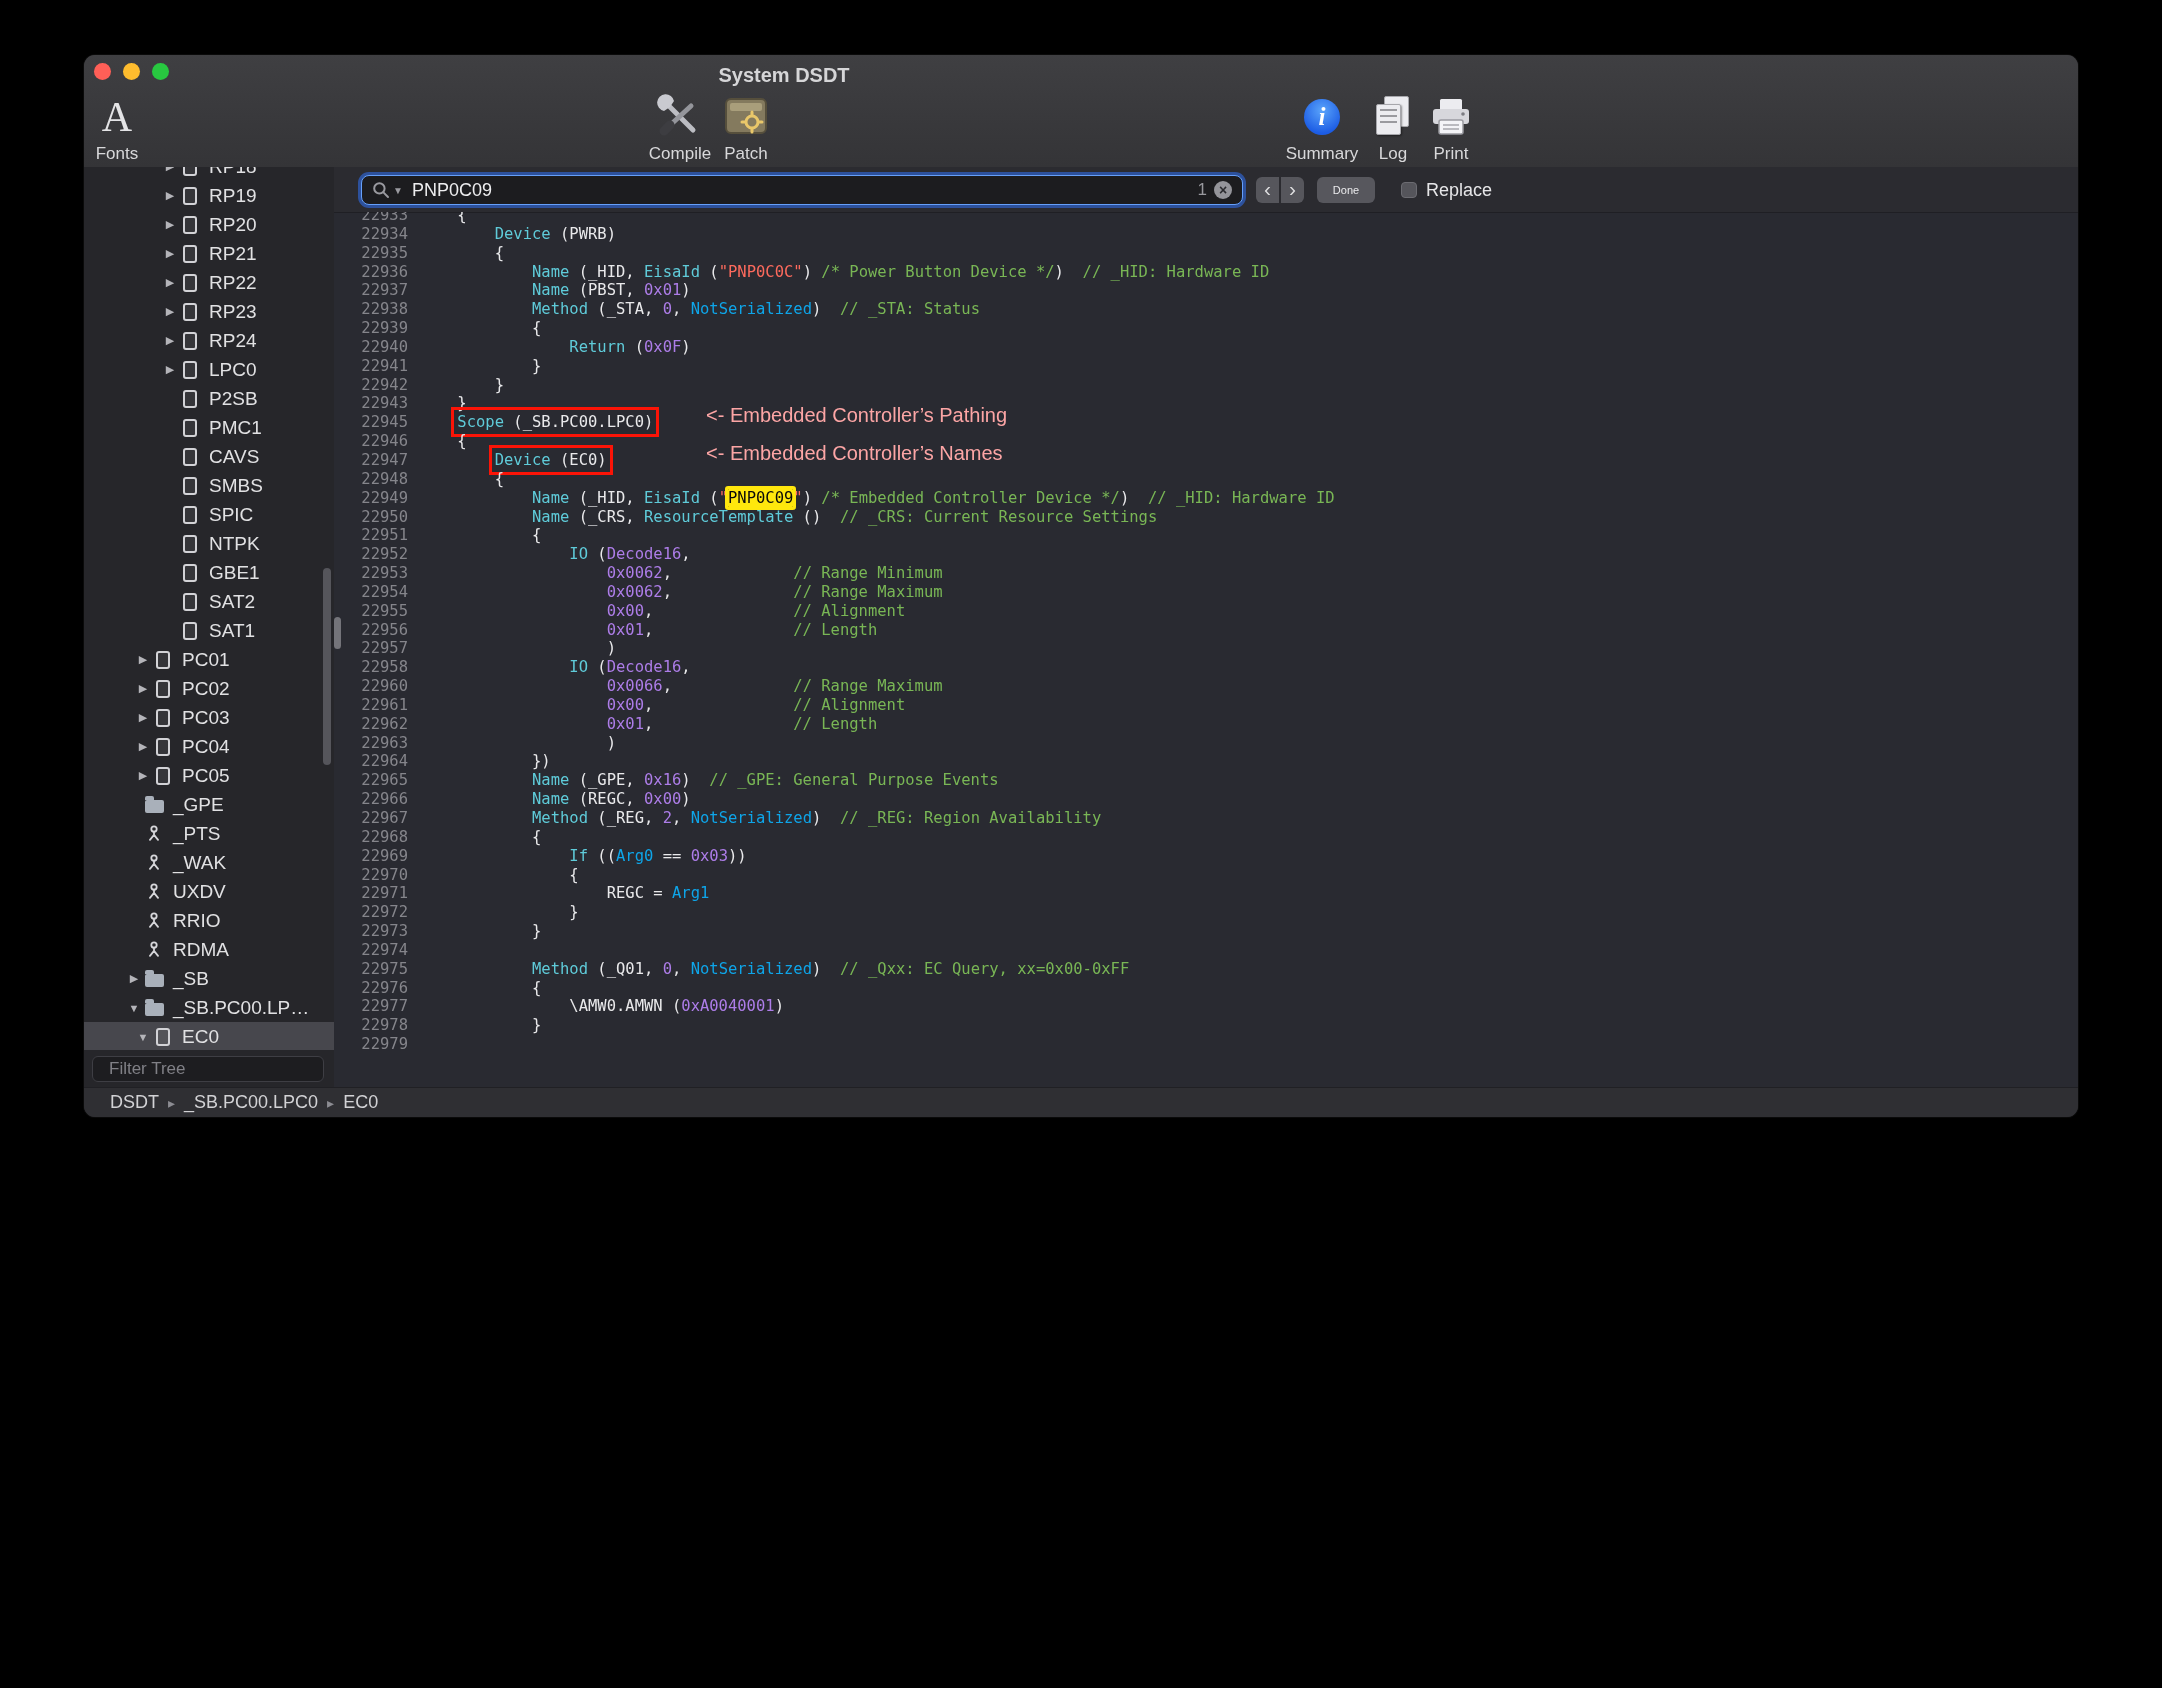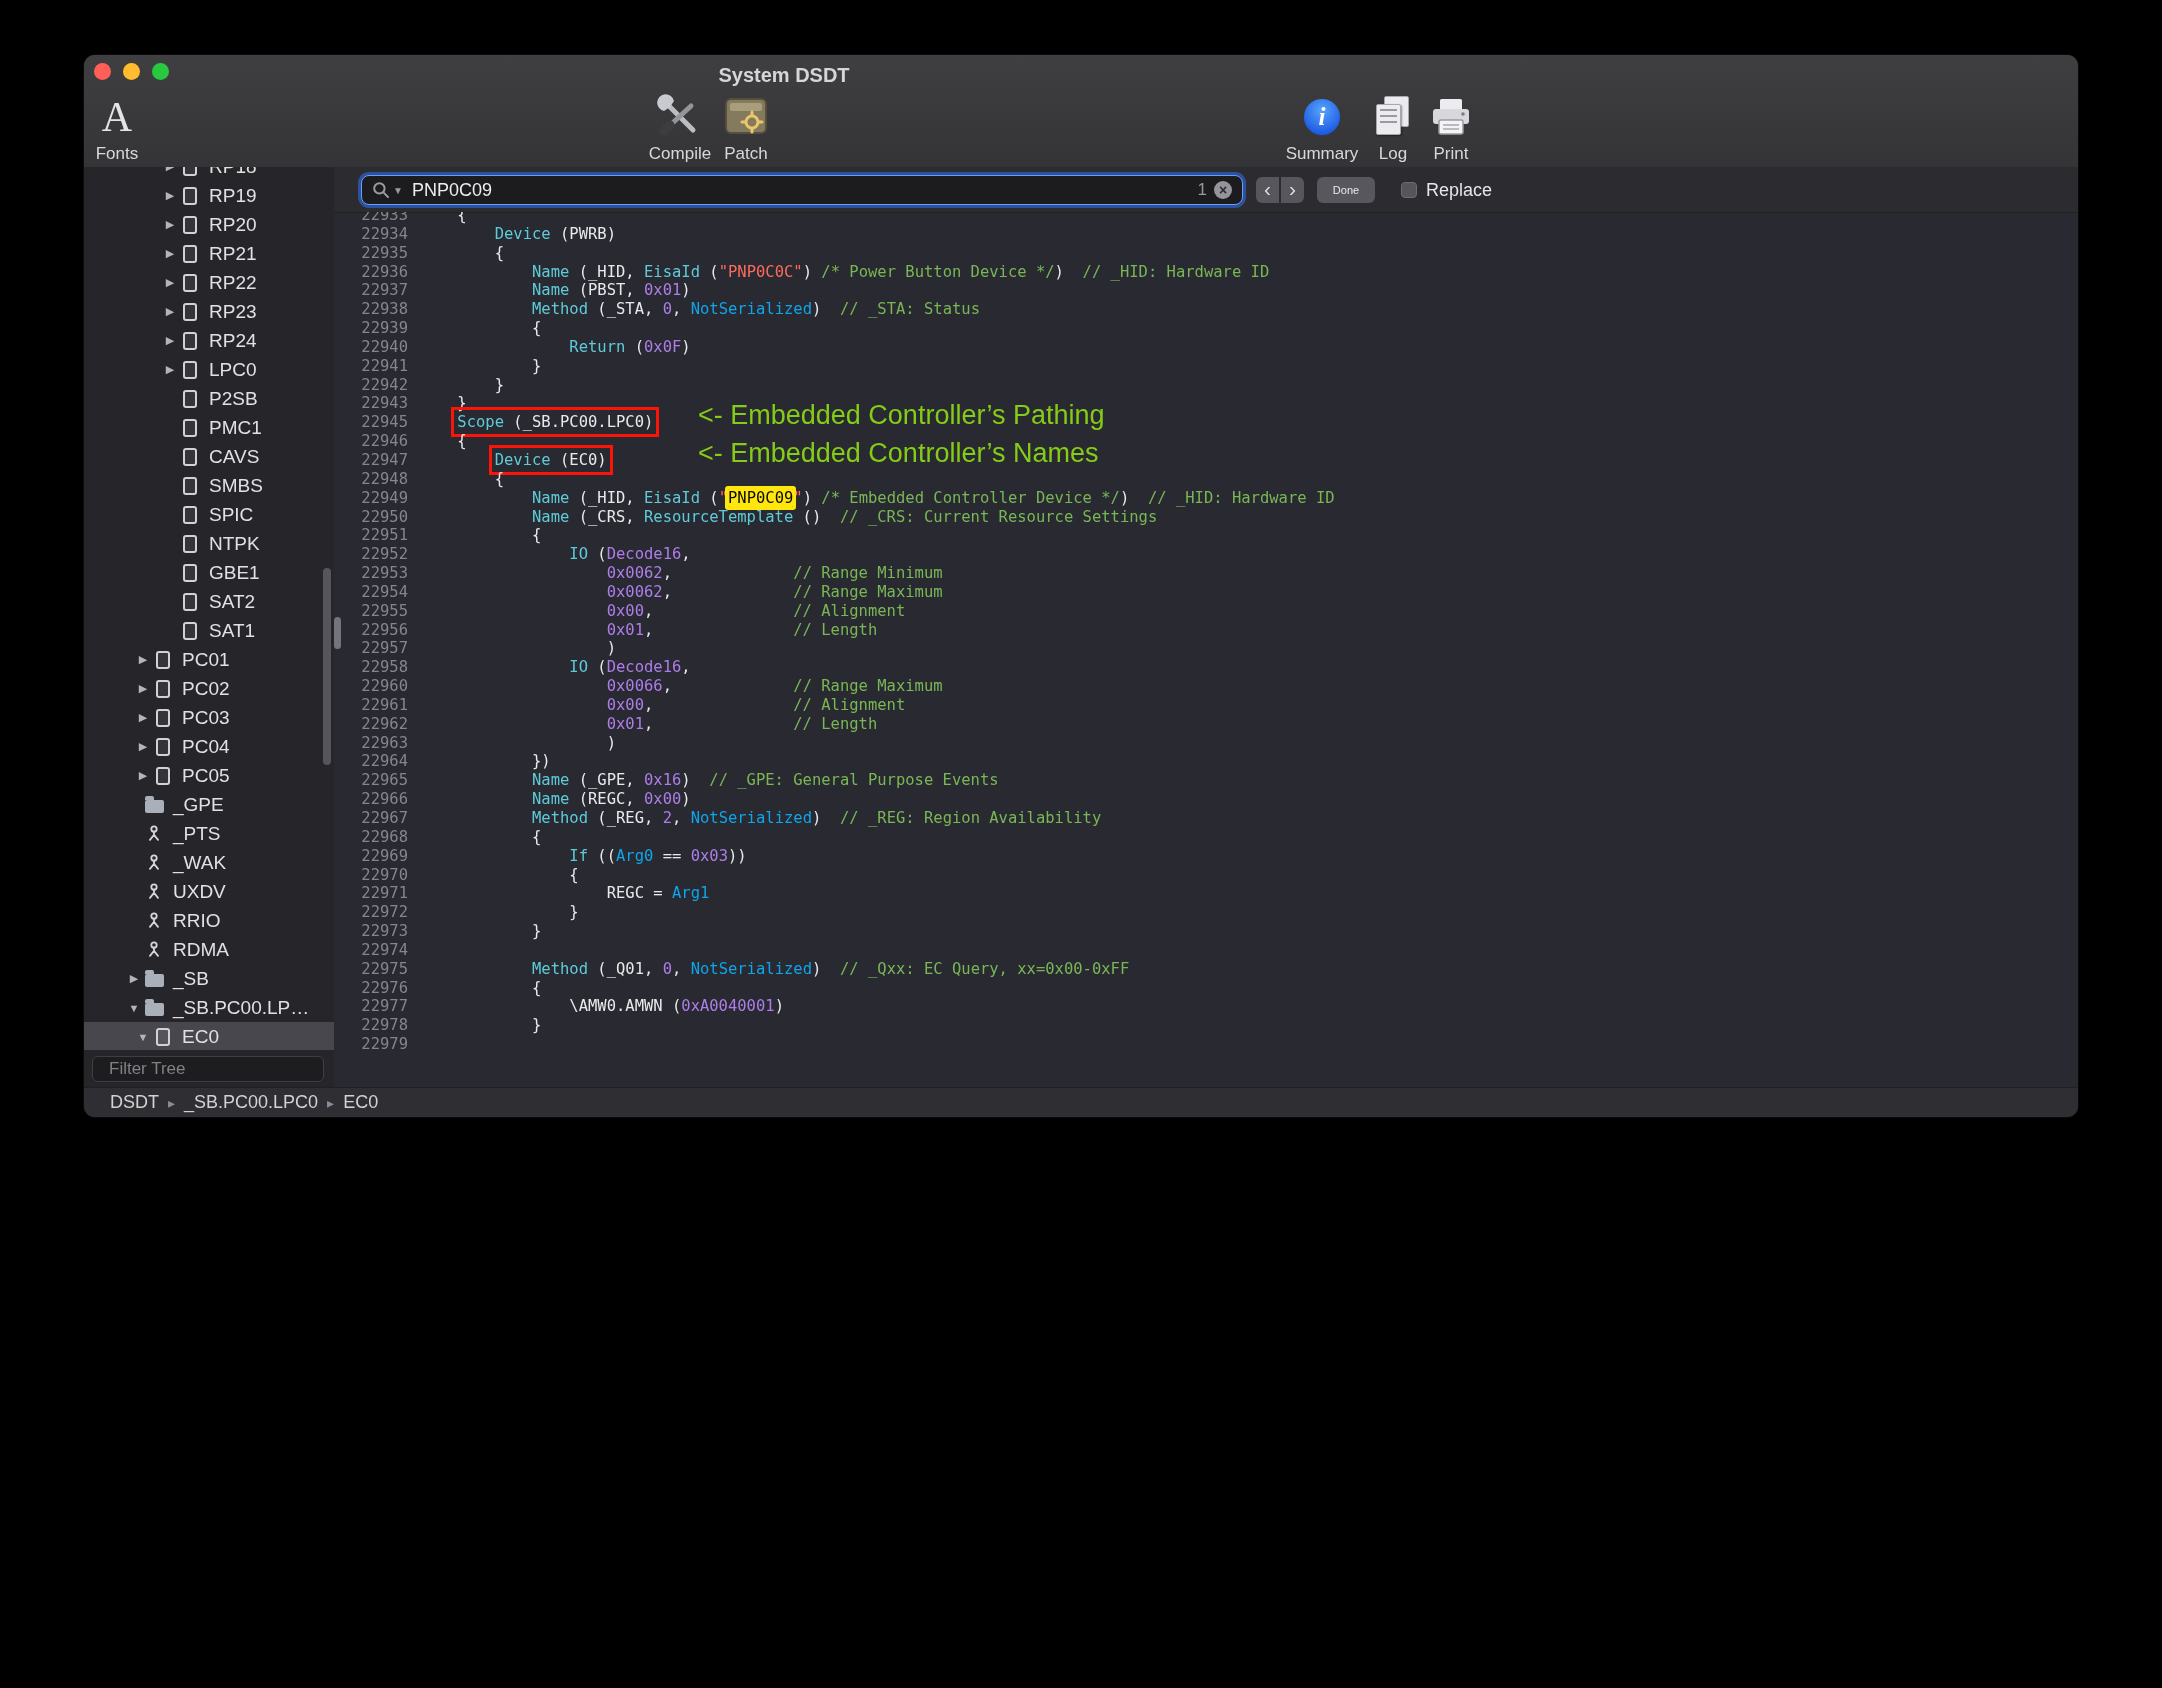--- a/index.html
+++ b/index.html
@@ -71,21 +71,21 @@
   .ln{flex:none;width:74px;text-align:right;color:#85858b;}
   .cc{padding-left:12px;color:#e9e9eb;}
   .tk-p{color:#e9e9eb;}
   .tk-k{color:#5fcbd9;}
   .tk-n{color:#ad7de8;}
   .tk-s{color:#fc6a5d;}
   .tk-c{color:#79b655;}
   .tk-a{color:#0ea5e9;}
   .tk-hl{background:#ffe70d;color:#0a0a0a;box-shadow:0 0 0 3px #ffe70d;border-radius:1px;}
   .tk-box{outline:3px solid #fb1407;outline-offset:3px;}
-  .note{position:absolute;left:364px;top:-7px;font-family:"Liberation Sans",sans-serif;font-size:27px;font-weight:500;color:#84cc16;white-space:nowrap;}
+  .note{position:absolute;left:372px;top:-7px;font-family:"Liberation Sans",sans-serif;font-size:20px;font-weight:500;color:#fca5a5;white-space:nowrap;}
 
   
   .statusbar{position:absolute;left:0;right:0;bottom:0;height:29px;background:#2f2f33;border-top:1px solid #202024;display:flex;align-items:center;padding-left:26px;gap:9px;font-size:18px;color:#d2d2d5;}
   .crumb-sep{color:#8c8c92;font-size:14px;}
 </style>
 </head>
 <body>
 
 <div class="window">
 

